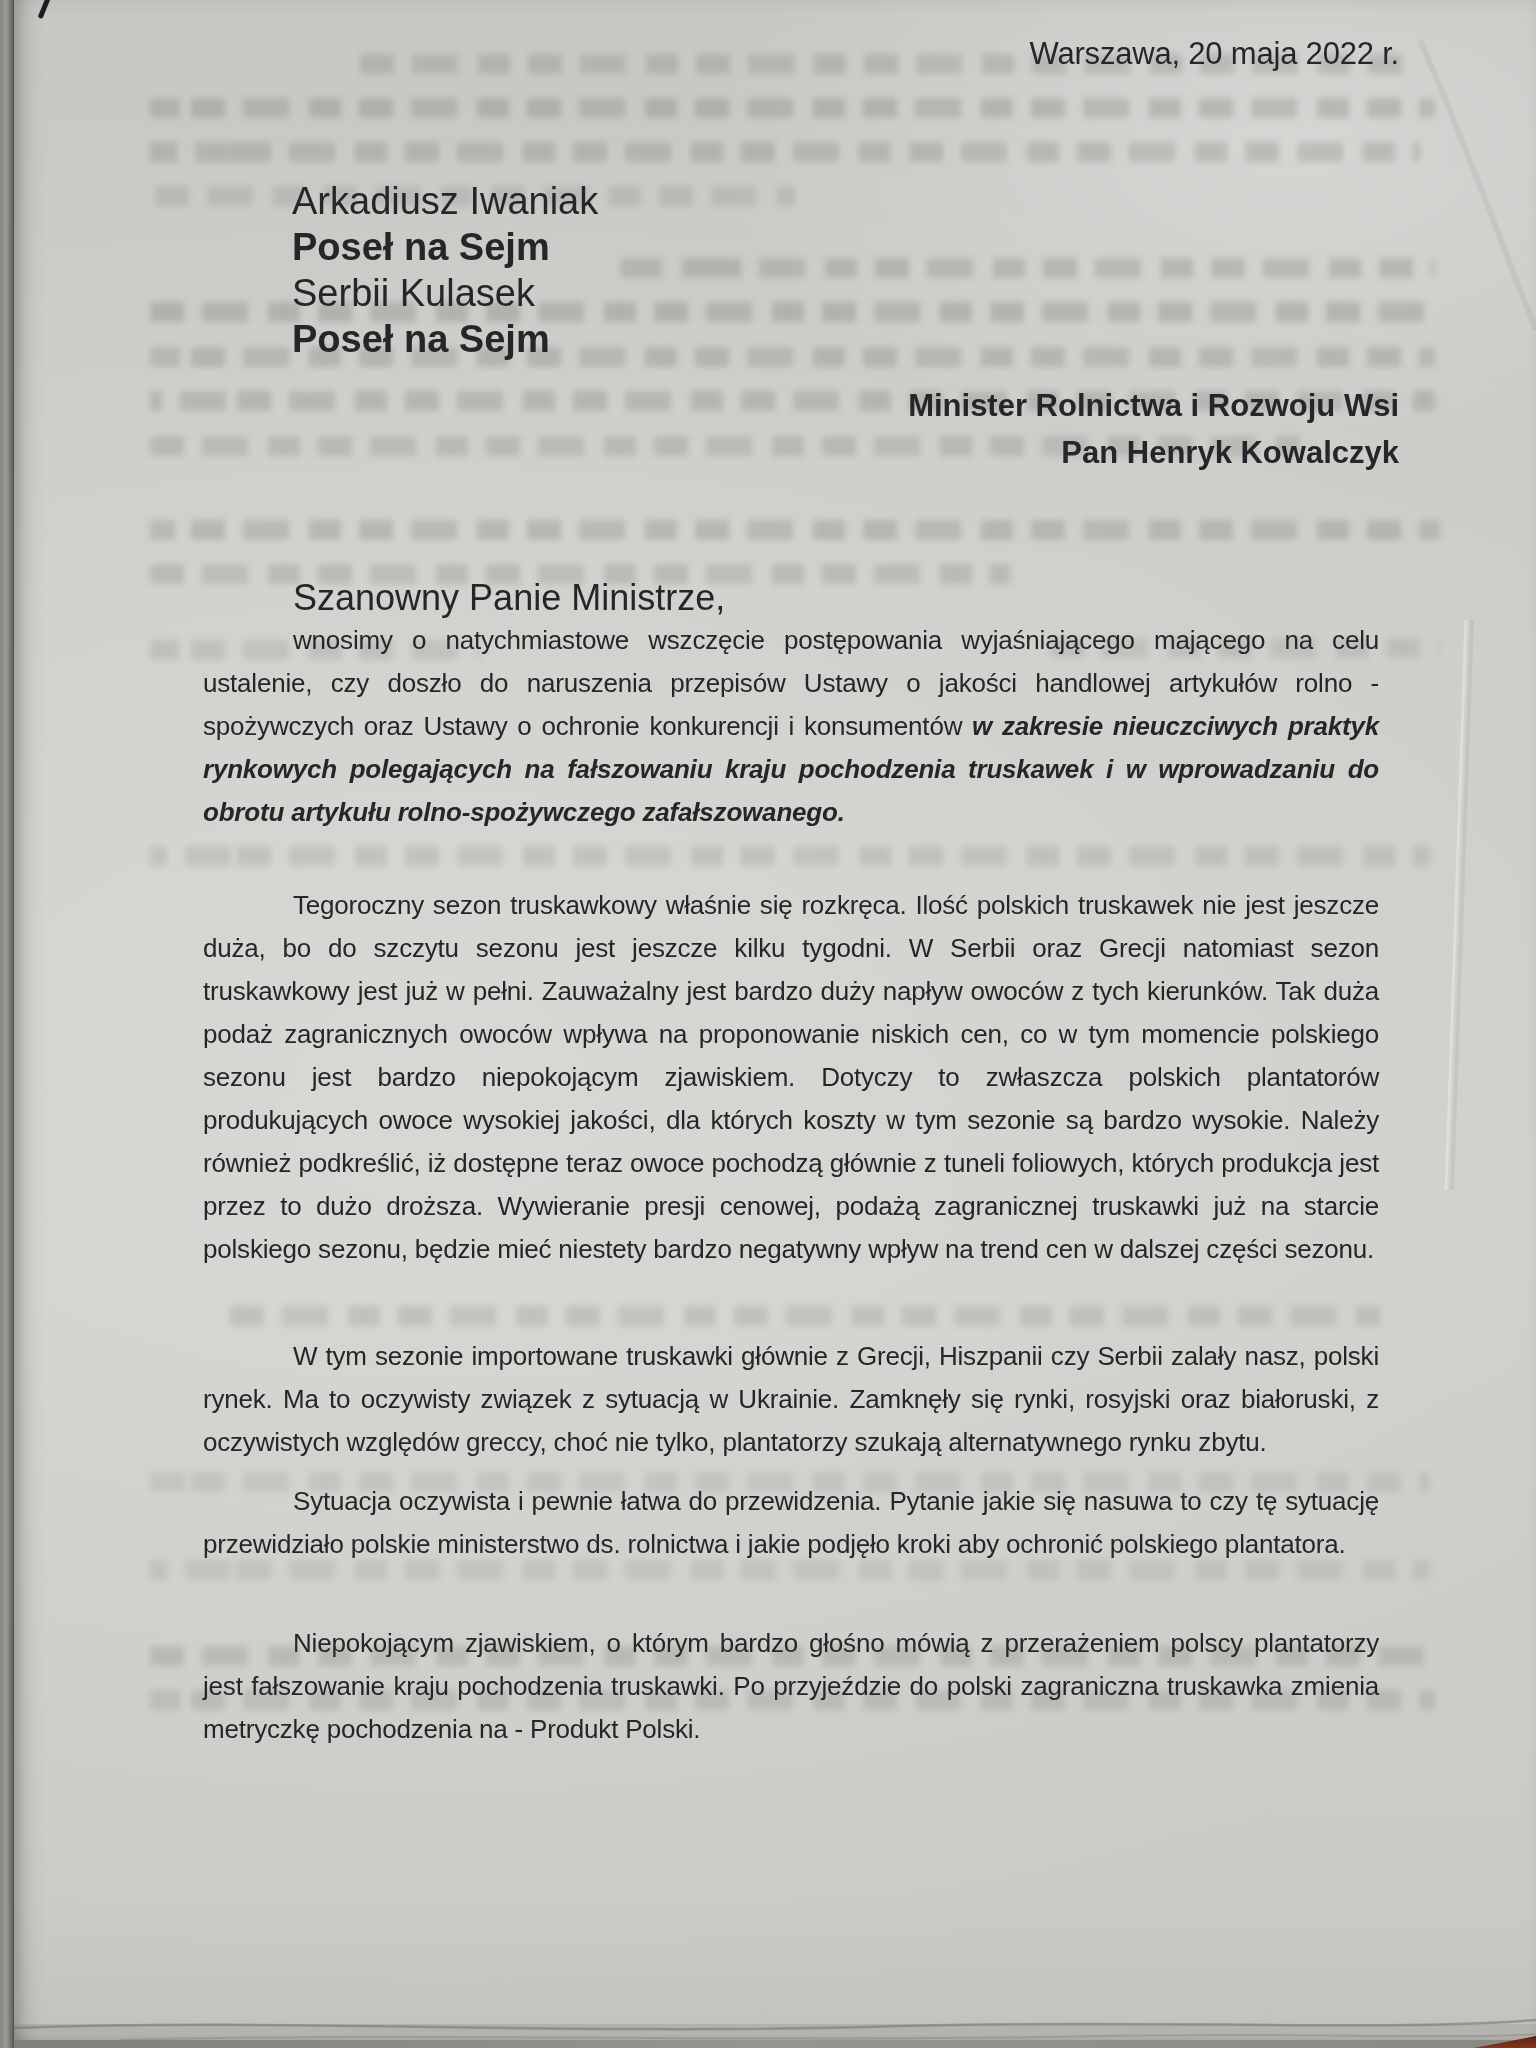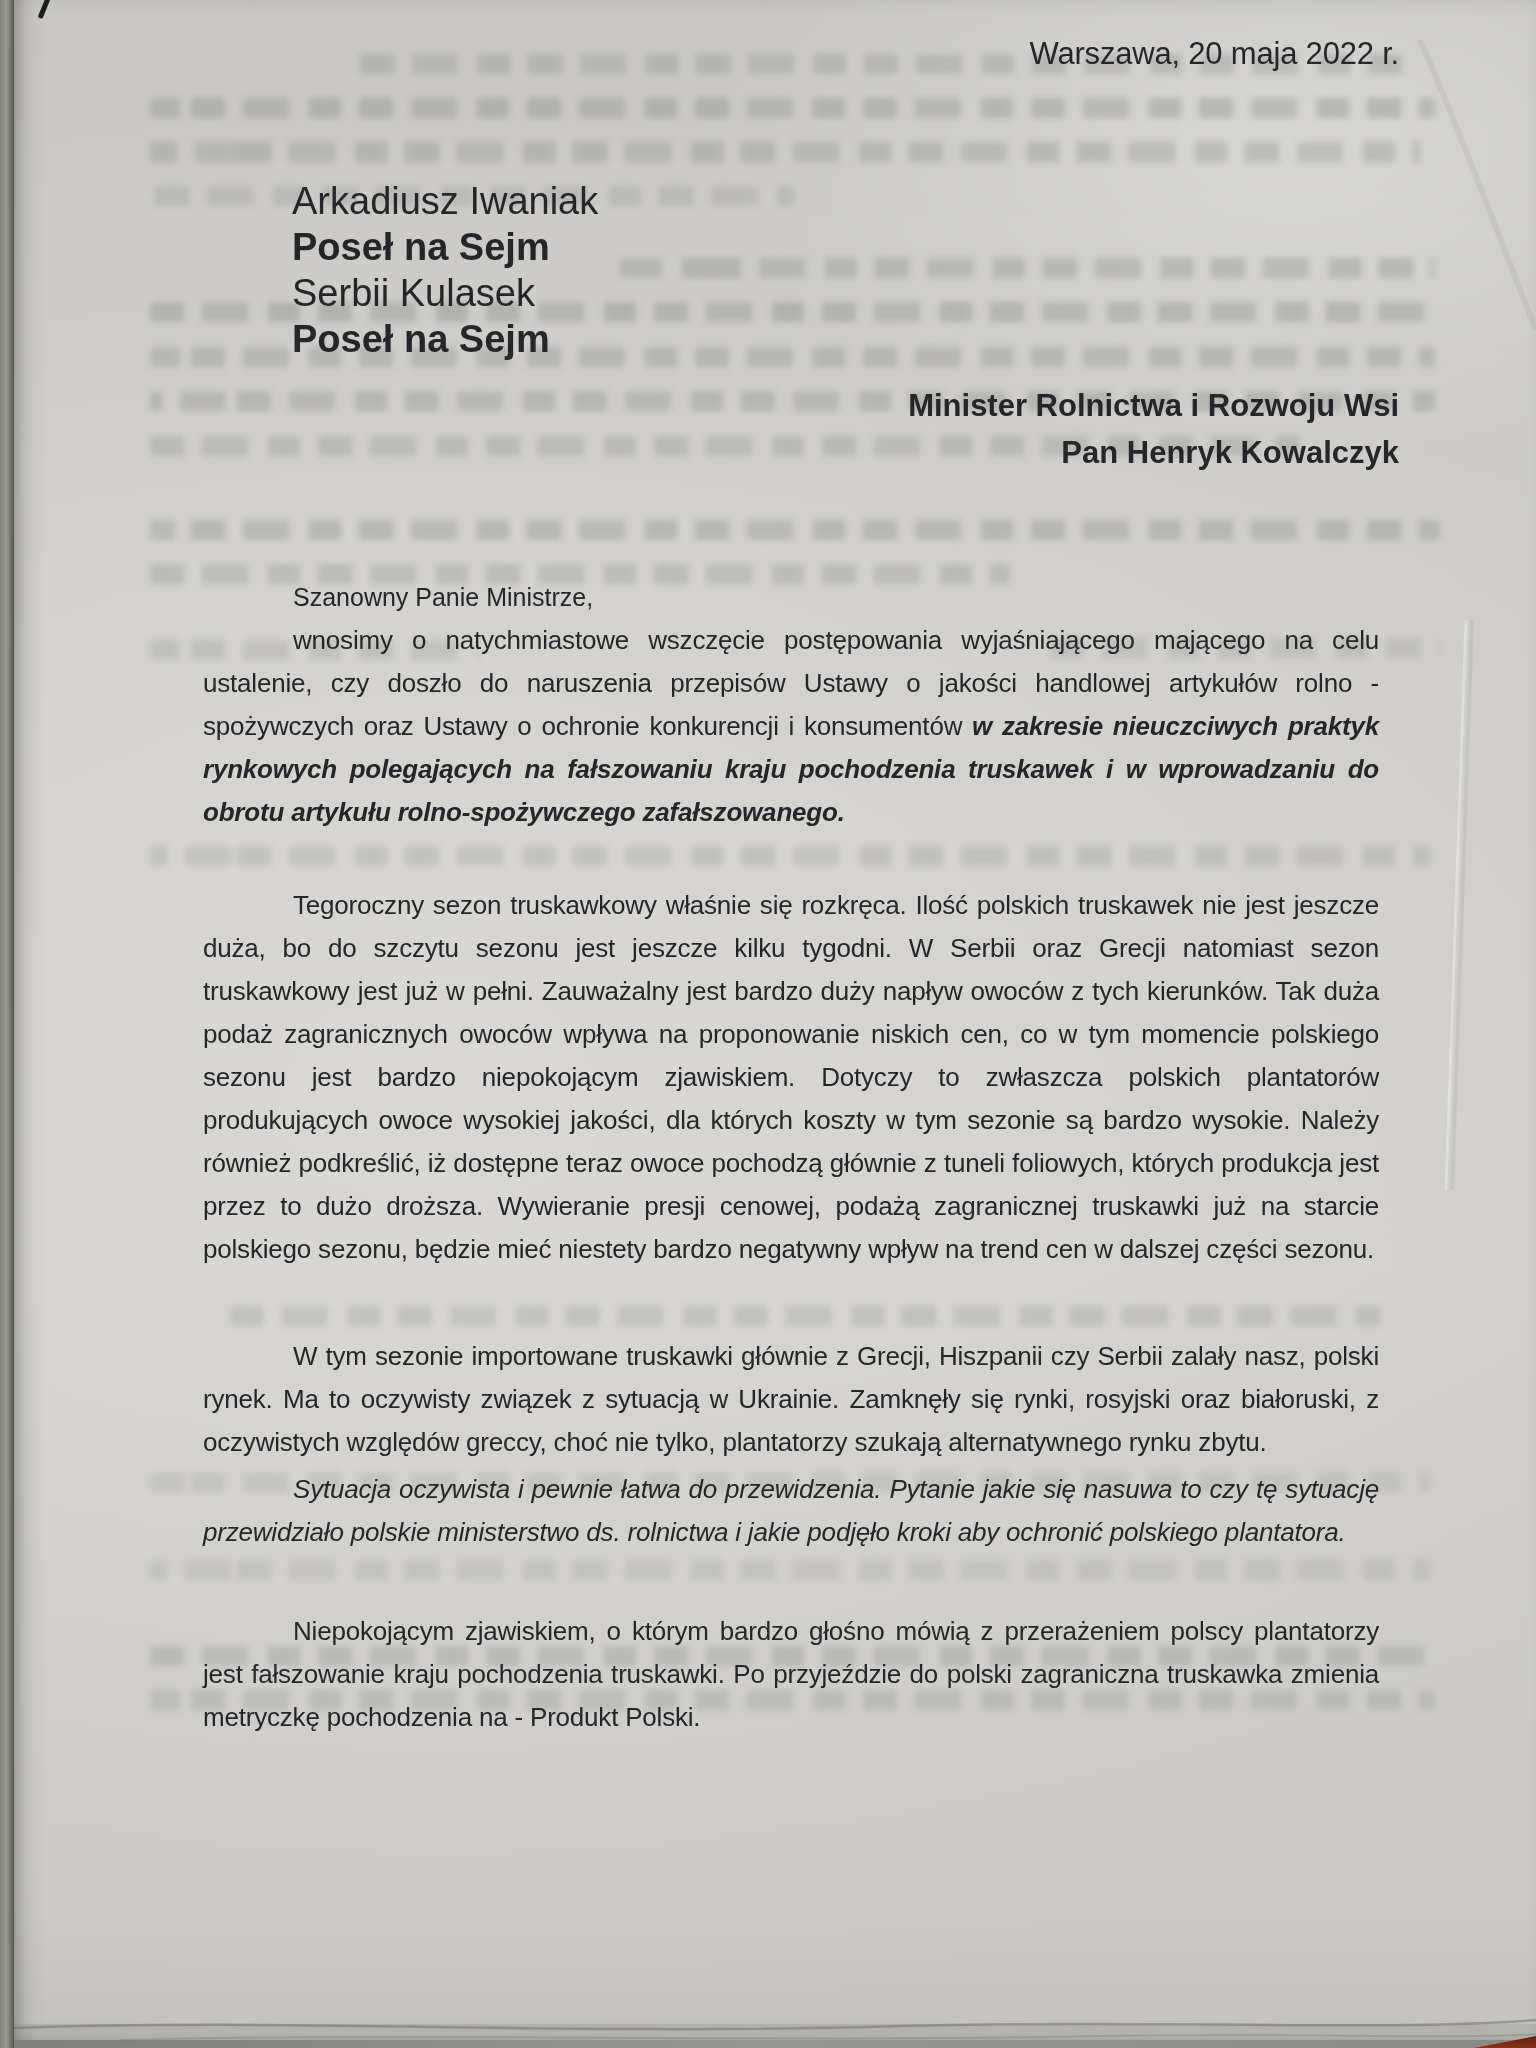--- a/index.html
+++ b/index.html
@@ -38,24 +38,24 @@
       rgba(106,107,102,.55) 118px 150px, rgba(212,211,208,0) 150px 168px);}
   .g2{background-position:41px 0;} .g3{background-position:87px 0;}
   
   .txt{color:#26262a;z-index:3;}
   .date{position:absolute;top:36px;right:137px;font-size:31px;letter-spacing:-.2px;}
   .senders{position:absolute;left:292px;top:178px;font-size:38px;line-height:46px;}
   .sender-title{font-weight:bold;}
   .addressee{position:absolute;right:137px;top:382px;text-align:right;font-weight:bold;
     font-size:31px;line-height:47px;}
   .body-flow{position:absolute;left:203px;top:576px;width:1176px;}
-  .greeting{font-size:25px;line-height:43px;margin:0 0 0 90px;}
+  .greeting{font-size:36px;line-height:43px;margin:0 0 0 90px;}
   .para{font-size:26px;line-height:43px;margin:0;text-align:justify;text-indent:90px;
     letter-spacing:-.2px;color:#26262a;}
-  .m-p2{margin-top:50px;} .m-p3{margin-top:64px;} .m-p4{margin-top:4px;font-style:italic;} .m-p5{margin-top:56px;}
+  .m-p2{margin-top:50px;} .m-p3{margin-top:64px;} .m-p4{margin-top:16px;} .m-p5{margin-top:56px;}
   .emph{font-weight:bold;font-style:italic;}
 </style>
 </head>
 <body>
 
 <div class="stage">
   <div class="left-edge"></div>
   <div class="paper"></div>
   <div class="corner-mark"></div>
 

